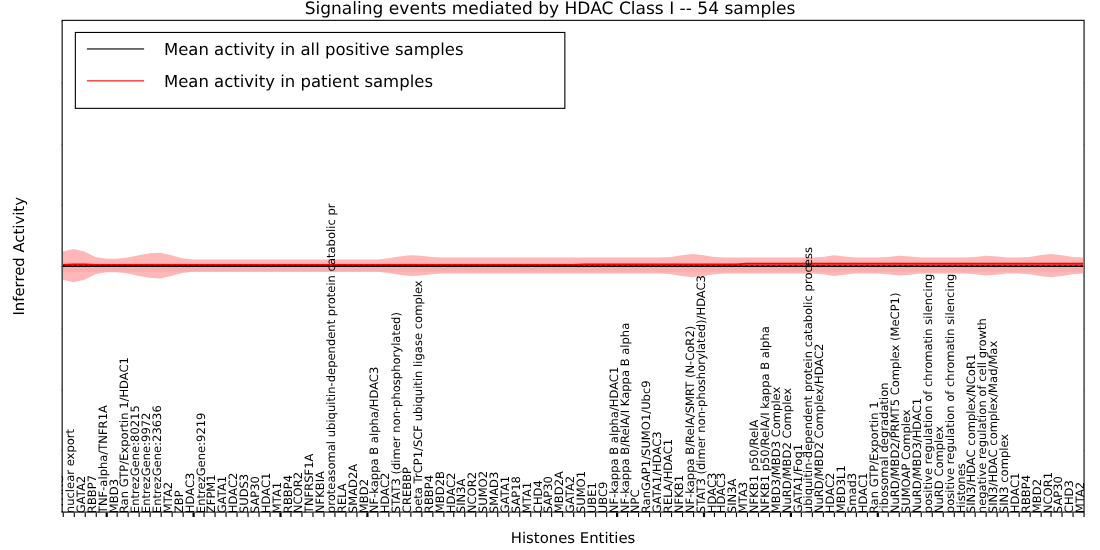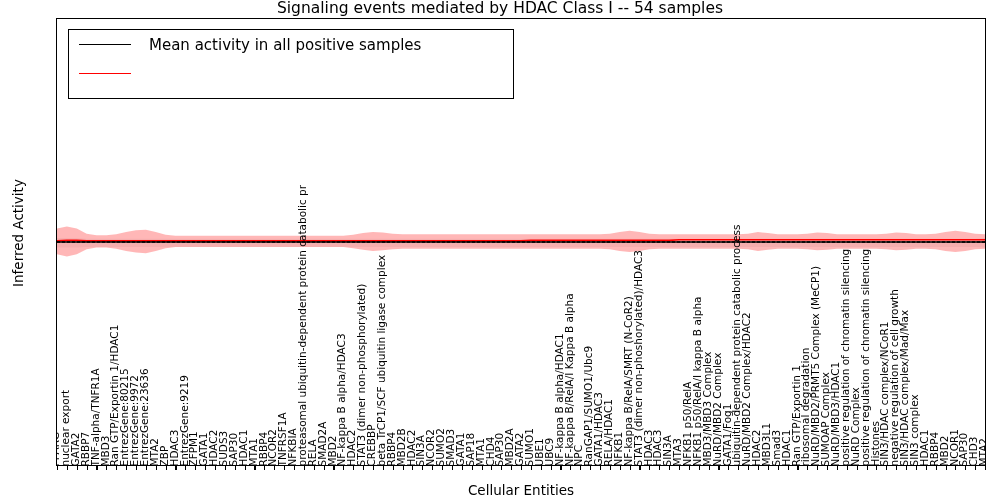--- a/index.html
+++ b/index.html
@@ -300,25 +300,26 @@
       <div class="xtickmark" style="left: 915.894px;"></div>
       <div class="xtickmark" style="left: 925.766px;"></div>
       <div class="xtickmark" style="left: 935.638px;"></div>
       <div class="xtickmark" style="left: 945.511px;"></div>
       <div class="xtickmark" style="left: 955.383px;"></div>
       <div class="xtickmark" style="left: 965.255px;"></div>
       <div class="xtickmark" style="left: 975.128px;"></div>
       <div class="xtickmark" style="left: 985px;"></div>
     </div>
 
-  <div id="xlabel">Cellular Entities</div>
+  <div id="xlabel">Histones Entities</div>
 
   <div id="legend">
     <div class="legrow">
       <span class="legline"></span>
       <span class="legtxt">Mean activity in all positive samples</span>
     </div>
     <div class="legrow">
       <span class="legline red"></span>
+      <span class="legtxt">Mean activity in patient samples</span>
     </div>
   </div>
 
 </div>
 
 </body></html>

